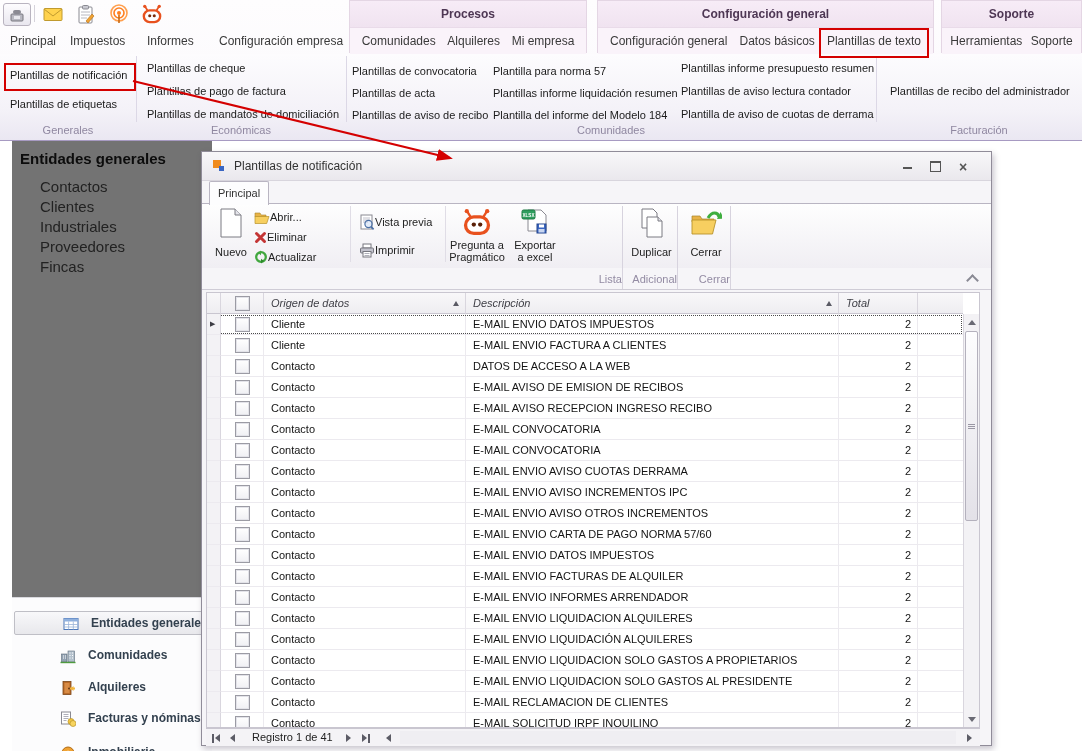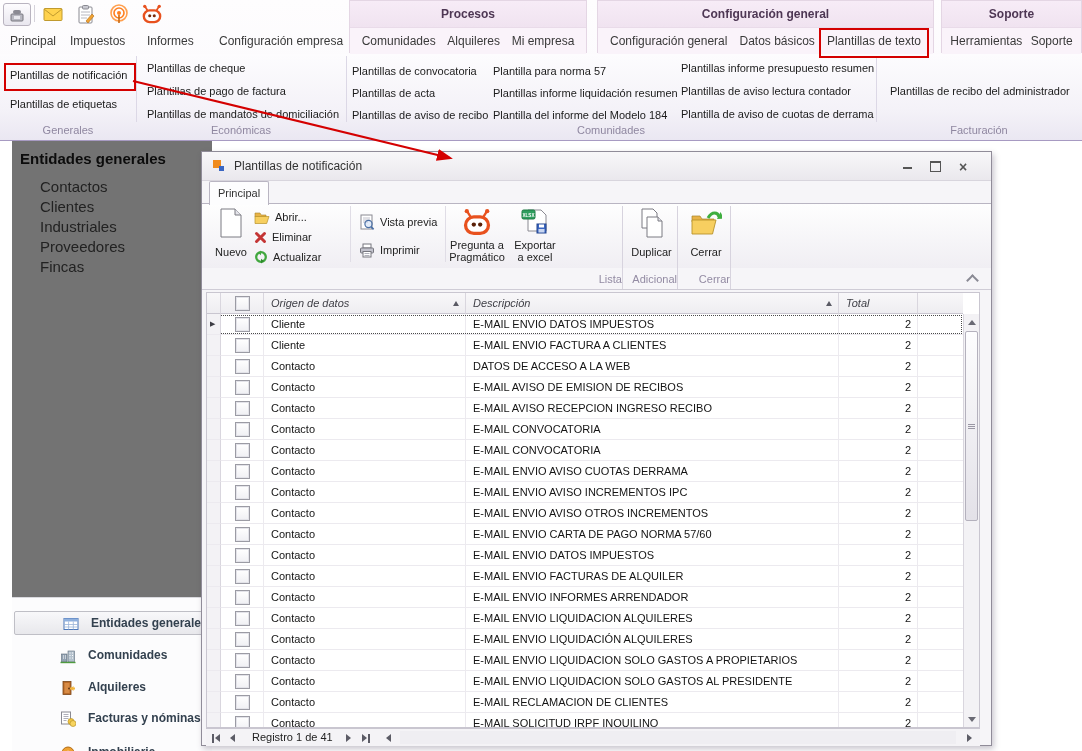--- a/index.html
+++ b/index.html
@@ -52,21 +52,21 @@
   .wb-cls{font-size:14px;line-height:14px;font-weight:bold;color:#555;}
   .tab-principal{position:absolute;left:7px;top:29px;width:58px;height:23px;line-height:22px;text-align:center;
        background:#fdfdfe;border:1px solid #b9b5c2;border-bottom:none;border-radius:2px 2px 0 0;z-index:2;font-size:11px;color:#333;}
   .tabline{position:absolute;left:0;right:0;top:51px;height:1px;background:#b9b5c2;}
   .toolbar{position:absolute;left:0;right:0;top:52px;height:64px;background:linear-gradient(#fefefe,#f0eef3);}
   .tb-big{position:absolute;top:2px;height:60px;text-align:center;font-size:11px;color:#222;}
   .tb-big .ticon{display:flex;justify-content:center;margin-top:2px;}
   .lbl1{position:absolute;left:0;right:0;bottom:8px;line-height:11px;white-space:nowrap;}
   .lbl2{position:absolute;left:0;right:0;bottom:3px;line-height:12px;}
   .lbl2 span{display:block;white-space:nowrap;}
-  .tb-small{position:absolute;height:18px;display:flex;align-items:center;gap:5px;font-size:11px;color:#222;white-space:nowrap;}
+  .tb-small{position:absolute;height:18px;display:flex;align-items:center;font-size:11px;color:#222;white-space:nowrap;}
   .sep-l{position:absolute;top:56px;height:56px;width:1px;background:#e0dde6;}
   .sep-g{position:absolute;top:54px;height:83px;width:1px;background:#d7d3de;}
   .grouplabels{position:absolute;left:0;right:0;top:116px;height:21px;font-size:11px;color:#938ba3;}
   .glbl{position:absolute;top:3px;height:16px;line-height:16px;text-align:right;}
   .ribline{position:absolute;left:0;right:0;top:137px;height:1px;background:#cfccd6;}
   .chev{position:absolute;right:14px;top:124px;width:7px;height:7px;border-left:2px solid #8a8a94;border-top:2px solid #8a8a94;transform:rotate(45deg);}
 
   
   .gridwrap{position:absolute;left:4px;top:140px;width:774px;height:436px;background:#fff;
             border:1px solid #c9c6d0;box-sizing:border-box;overflow:hidden;}

